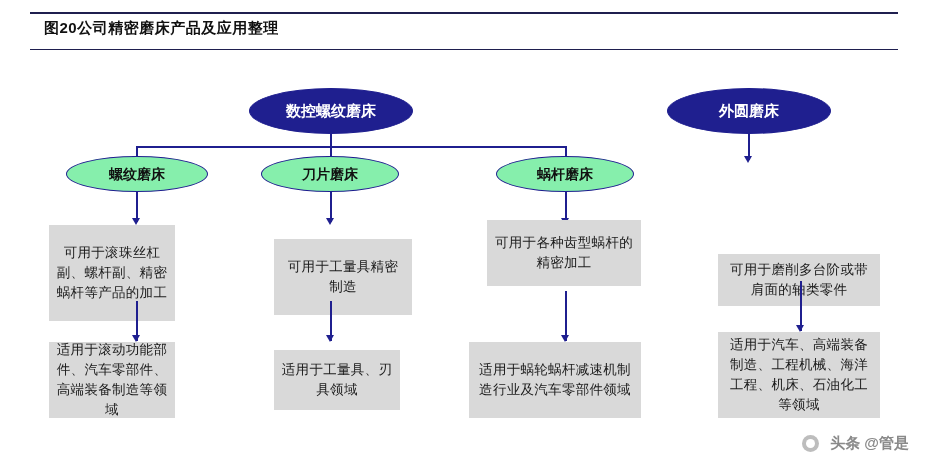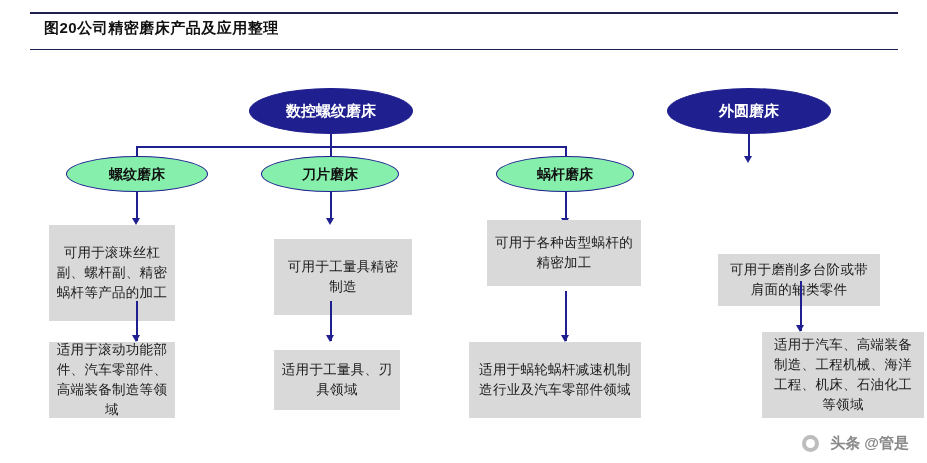--- a/index.html
+++ b/index.html
@@ -184,20 +184,20 @@
   <div class="vline" style="left:565px; top:192px; height:30px;"></div>
   <div class="arrow-down" style="left:561px; top:218px;"></div>
   <div class="box" style="left:487px; top:220px; width:154px; height:66px;">可用于各种齿型蜗杆的精密加工</div>
   <div class="vline" style="left:565px; top:291px; height:50px;"></div>
   <div class="arrow-down" style="left:561px; top:335px;"></div>
   <div class="box" style="left:469px; top:342px; width:172px; height:76px;">适用于蜗轮蜗杆减速机制造行业及汽车零部件领域</div>
 
   <div class="box" style="left:718px; top:225px; width:162px; height:52px;margin-top:29px;">可用于磨削多台阶或带肩面的轴类零件</div>
   <div class="vline" style="left:800px; top:281px; height:50px;"></div>
   <div class="arrow-down" style="left:796px; top:325px;"></div>
-  <div class="box" style="left:718px; top:332px; width:162px; height:86px;margin-left:44px;">适用于汽车、高端装备制造、工程机械、海洋工程、机床、石油化工等领域</div>
+  <div class="box" style="left:718px; top:332px; width:162px; height:86px;">适用于汽车、高端装备制造、工程机械、海洋工程、机床、石油化工等领域</div>
 
   <div class="watermark">
     <span class="wm-icon"></span>
     <span>头条 @管是</span>
   </div>
 
 </div>
 
 </body></html>

